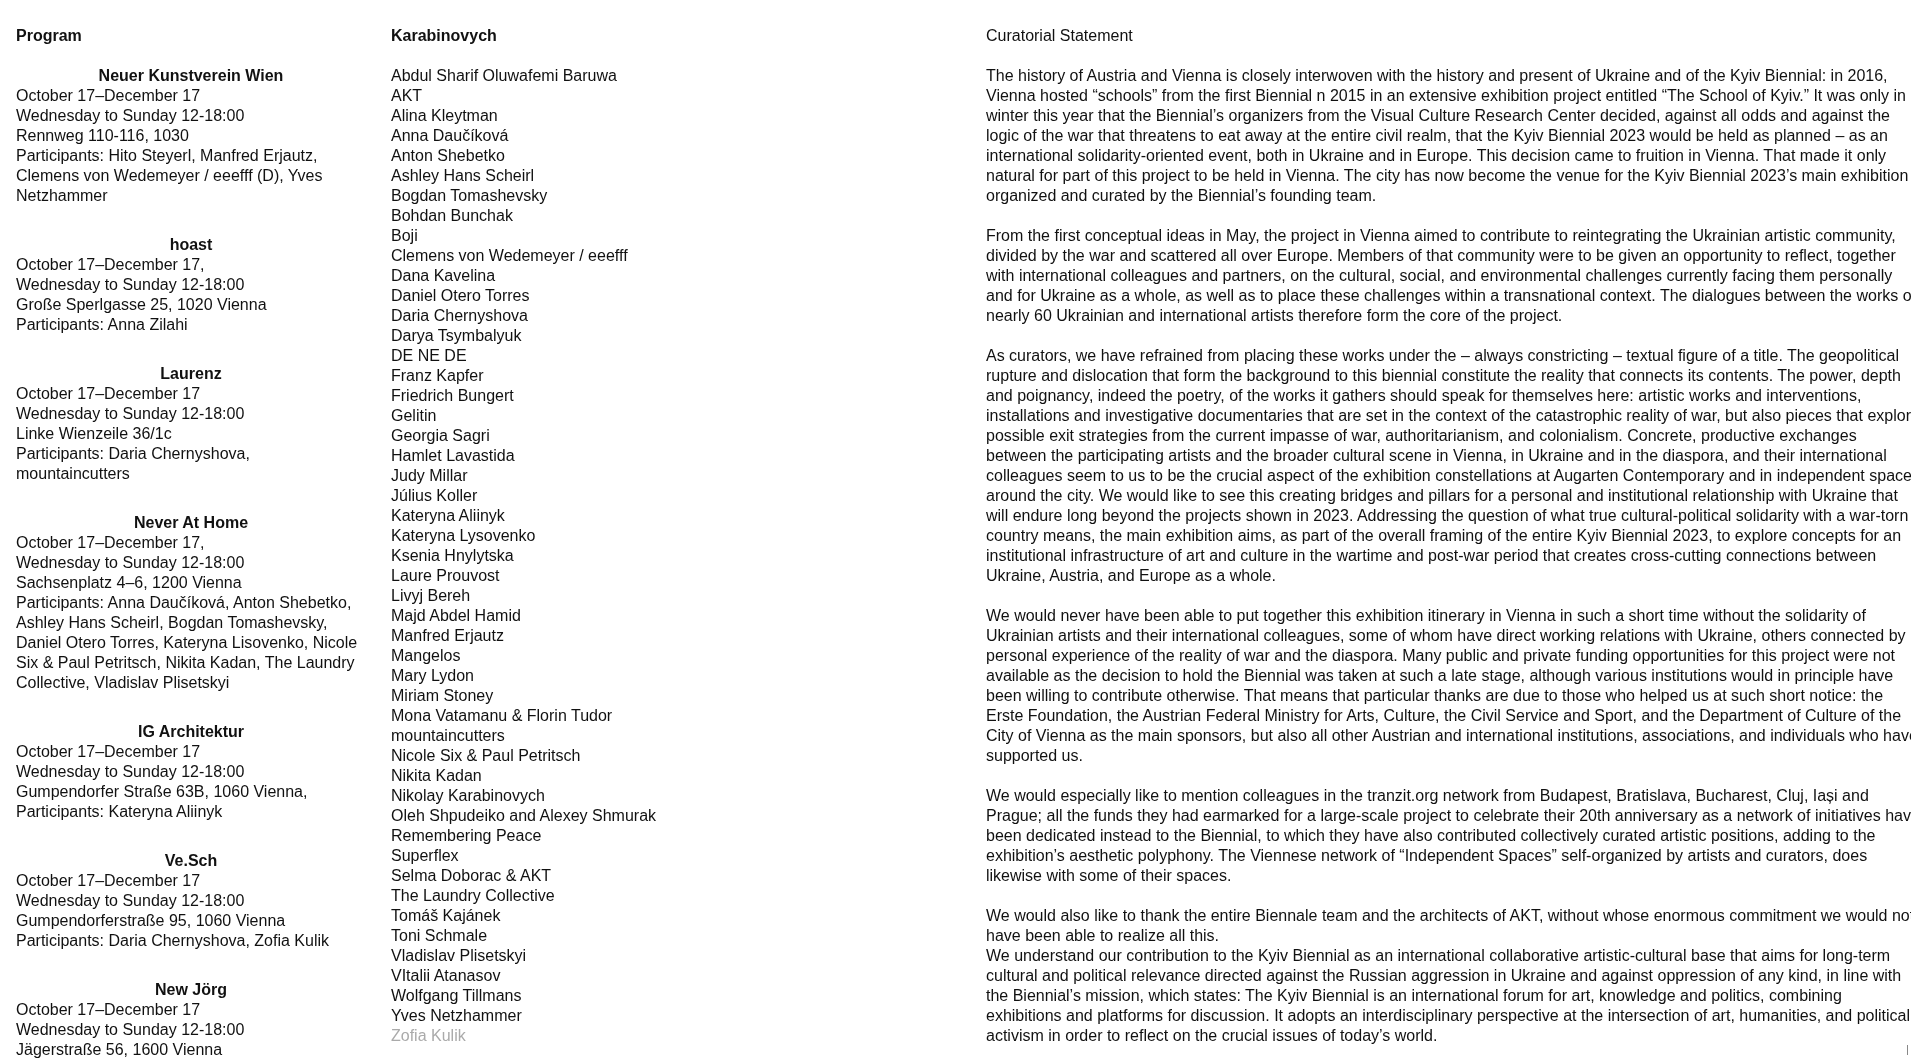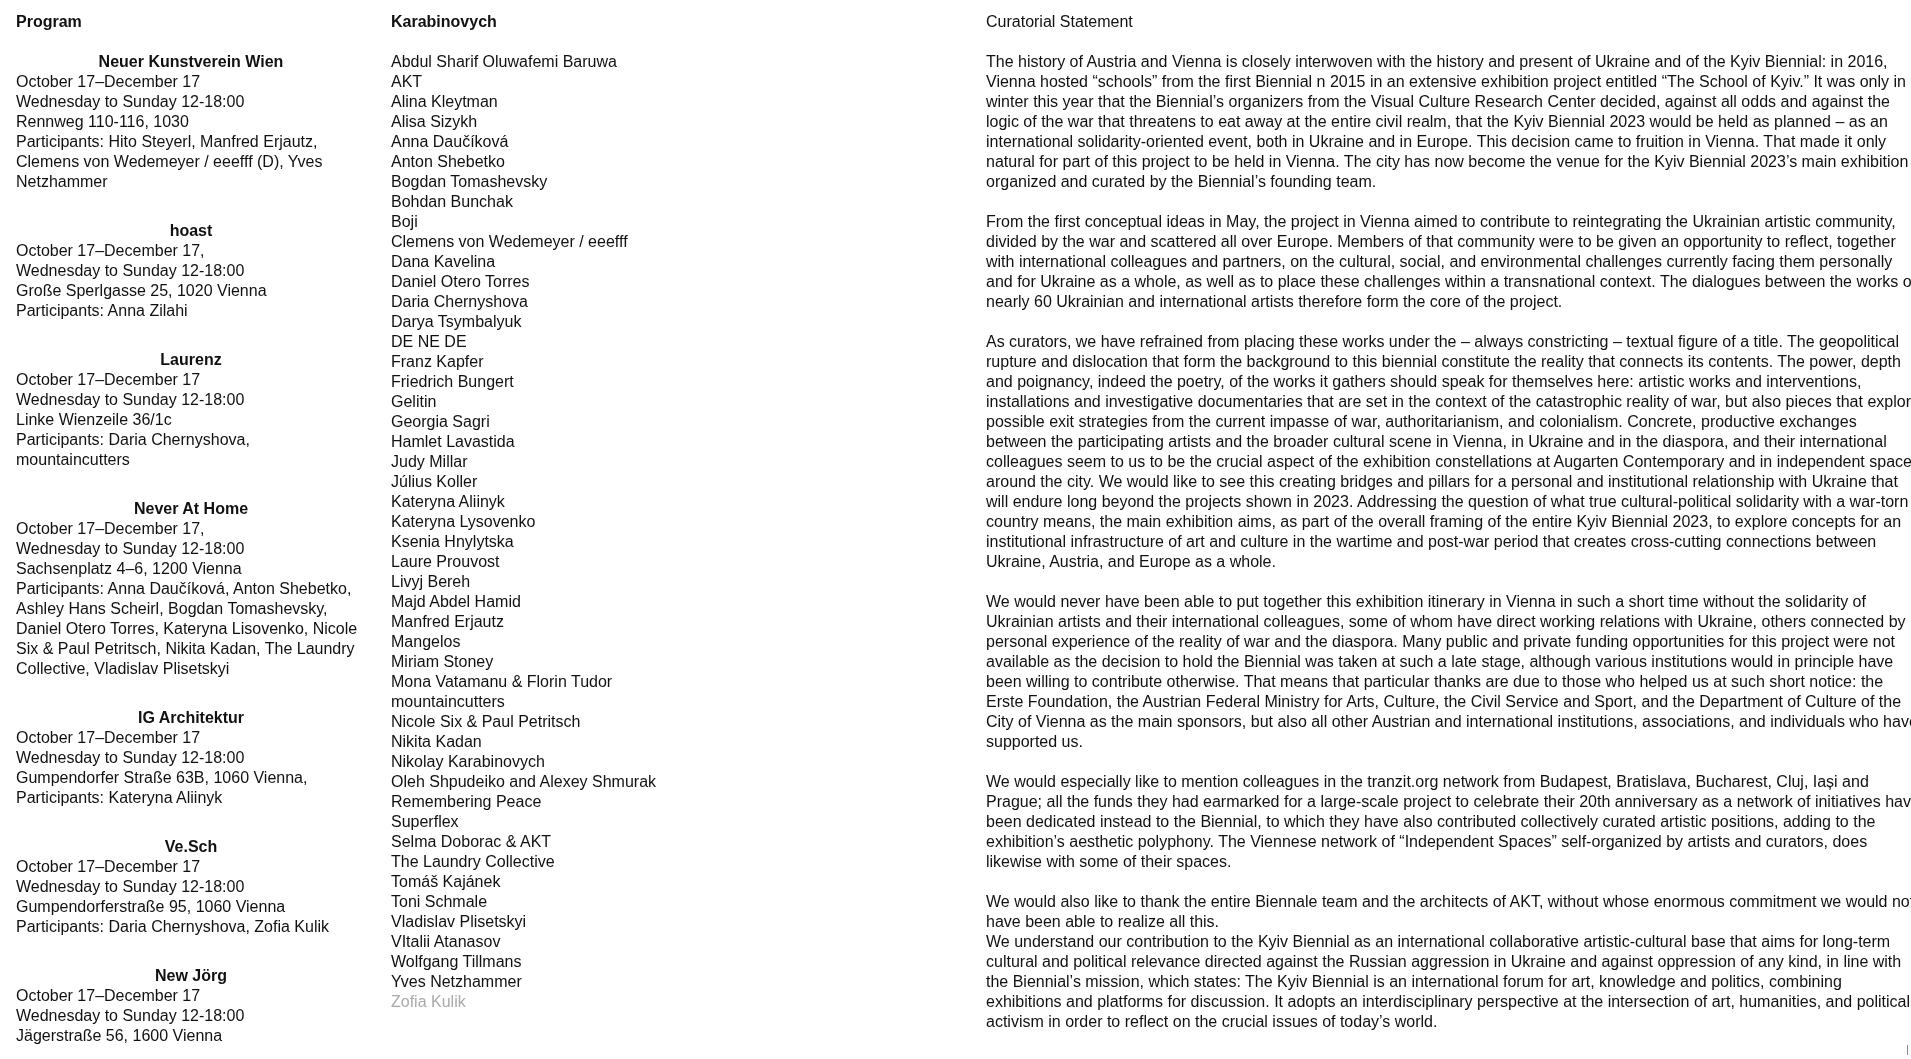--- a/index.html
+++ b/index.html
@@ -5,21 +5,21 @@
   html, body { margin: 0; padding: 0; background: #ffffff; }
   body {
     width: 1911px; height: 1059px; overflow: hidden; position: relative;
     font-family: "Liberation Sans", sans-serif; color: #111111;
     font-size: 16px; line-height: 20px;
   }
   .col { position: absolute; top: 10px; }
   .col-program { left: 16px; width: 350px; }
   .col-participants { left: 391px; width: 500px; }
   .col-statement { left: 986px; width: 935px; }
-  .col-header { font-weight: bold; margin: 2px 0 20px 0; height: 20px; }
+  .col-header { font-weight: bold; margin: 16px 0 20px 0; height: 20px; }
   .col-header.regular { font-weight: normal; }
   .venue { margin-bottom: 29px; }
   .venue-name { font-weight: bold; text-align: center; }
   .line { display: block; }
   .participant { display: block; }
   .participant.clipped { color: #aaaaaa; }
   .para { margin: 0 0 20px 0; }
   .para.tight { margin: 0; }
   .edge-mark { position: absolute; right: 3px; bottom: 4px; width: 1px; height: 10px; background: #888; }
 </style>
@@ -79,23 +79,23 @@
       </div>
     </div>
 </section>
 
 <section class="col col-participants">
   <div class="col-header">Karabinovych</div>
   <div id="participant-list">
       <span class="participant">Abdul Sharif Oluwafemi Baruwa</span>
       <span class="participant">AKT</span>
       <span class="participant">Alina Kleytman</span>
-      <span class="participant">Alisa Sizykh</span>
       <span class="participant">Anna Daučíková</span>
       <span class="participant">Anton Shebetko</span>
+      <span class="participant">Ashley Hans Scheirl</span>
       <span class="participant">Bogdan Tomashevsky</span>
       <span class="participant">Bohdan Bunchak</span>
       <span class="participant">Boji</span>
       <span class="participant">Clemens von Wedemeyer / eeefff</span>
       <span class="participant">Dana Kavelina</span>
       <span class="participant">Daniel Otero Torres</span>
       <span class="participant">Daria Chernyshova</span>
       <span class="participant">Darya Tsymbalyuk</span>
       <span class="participant">DE NE DE</span>
       <span class="participant">Franz Kapfer</span>
@@ -106,20 +106,21 @@
       <span class="participant">Judy Millar</span>
       <span class="participant">Július Koller</span>
       <span class="participant">Kateryna Aliinyk</span>
       <span class="participant">Kateryna Lysovenko</span>
       <span class="participant">Ksenia Hnylytska</span>
       <span class="participant">Laure Prouvost</span>
       <span class="participant">Livyj Bereh</span>
       <span class="participant">Majd Abdel Hamid</span>
       <span class="participant">Manfred Erjautz</span>
       <span class="participant">Mangelos</span>
+      <span class="participant">Mary Lydon</span>
       <span class="participant">Miriam Stoney</span>
       <span class="participant">Mona Vatamanu &amp; Florin Tudor</span>
       <span class="participant">mountaincutters</span>
       <span class="participant">Nicole Six &amp; Paul Petritsch</span>
       <span class="participant">Nikita Kadan</span>
       <span class="participant">Nikolay Karabinovych</span>
       <span class="participant">Oleh Shpudeiko and Alexey Shmurak</span>
       <span class="participant">Remembering Peace</span>
       <span class="participant">Superflex</span>
       <span class="participant">Selma Doborac &amp; AKT</span>

